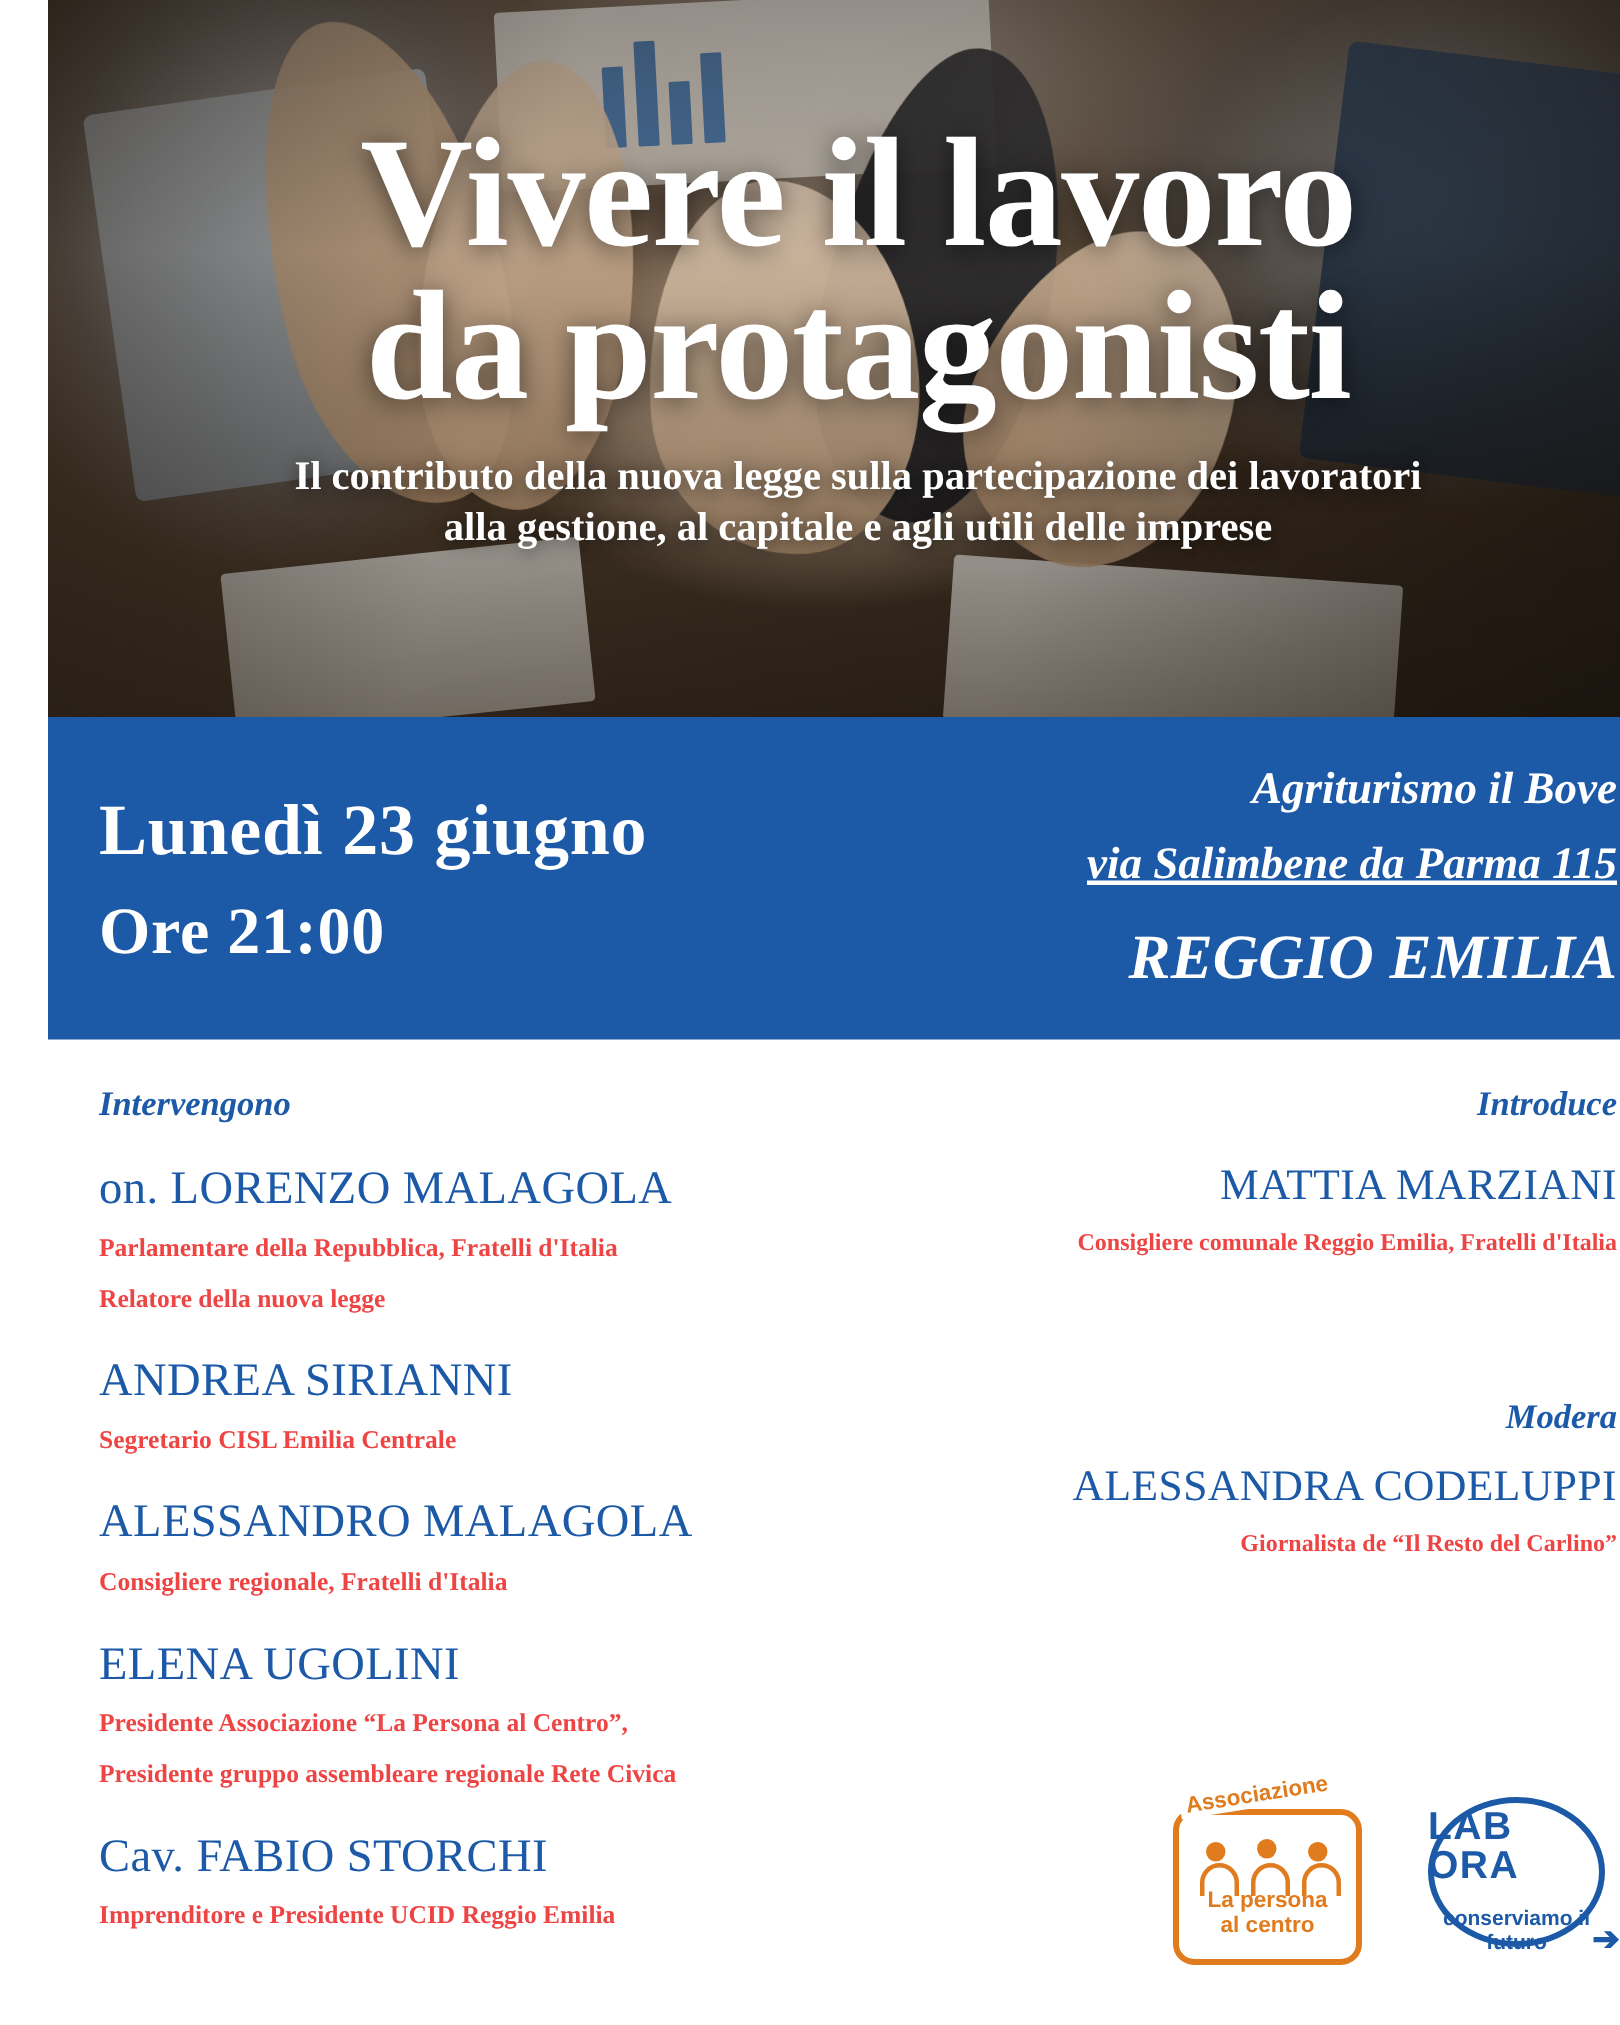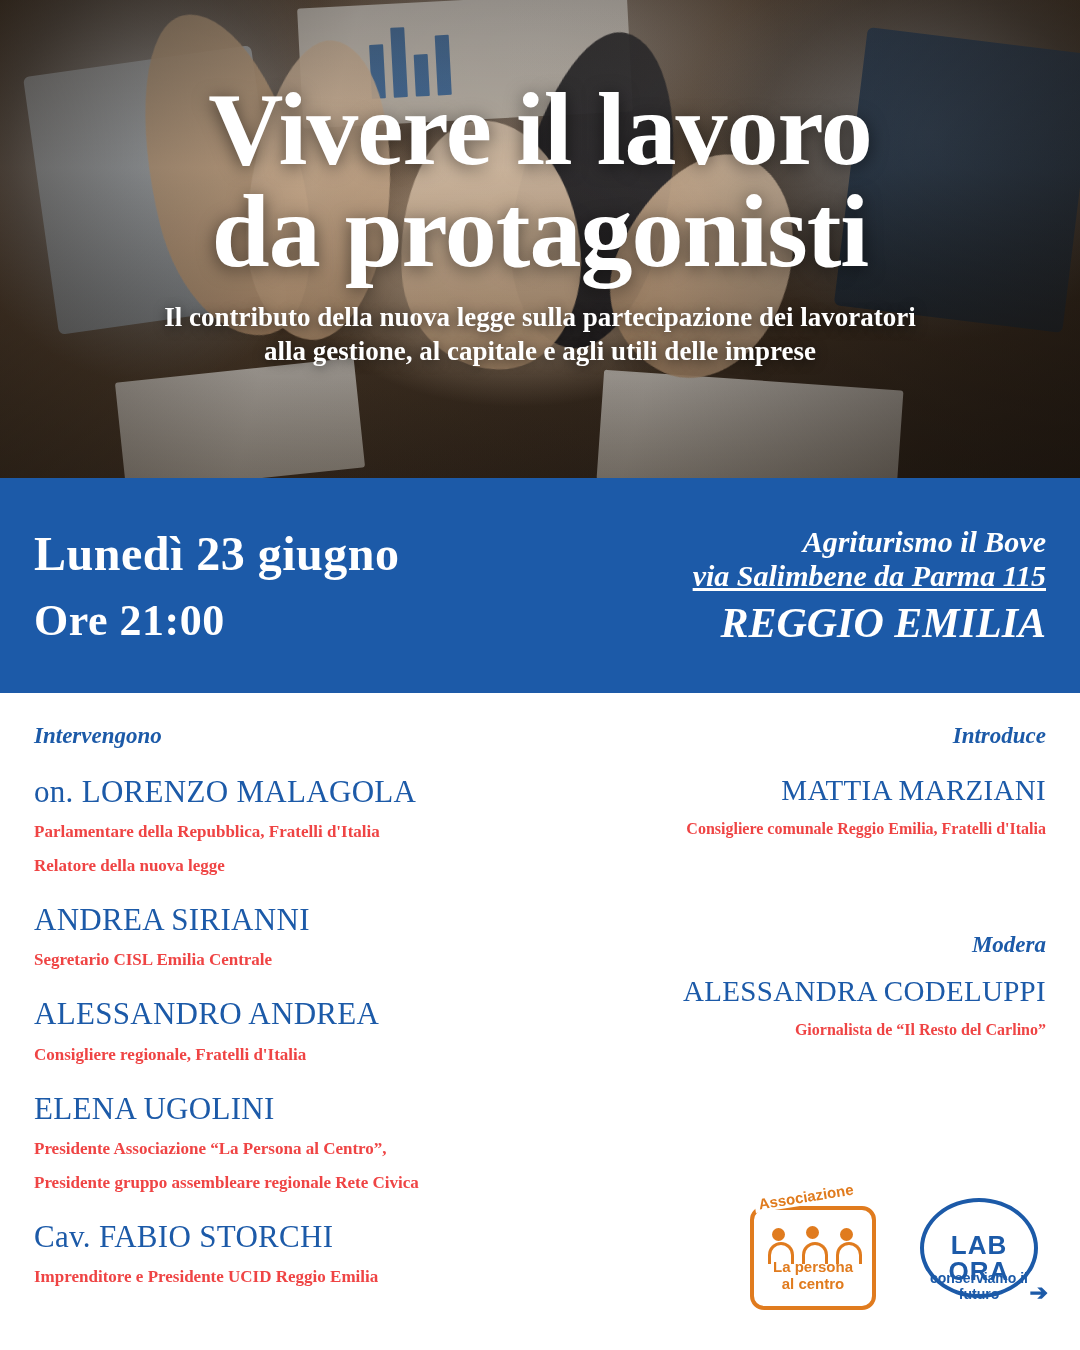--- a/index.html
+++ b/index.html
@@ -8,20 +8,21 @@
     height: 1350px;
     font-family: "Liberation Serif", serif;
     background: #ffffff;
     overflow: hidden;
   }
   .poster {
     position: relative;
     width: 1080px;
     height: 1350px;
     background: #ffffff;
+    padding-left: 32px;
   }
 
   
   .hero {
     position: relative;
     width: 1080px;
     height: 478px;
     overflow: hidden;
     background: #3c2f25;
   }
@@ -109,21 +110,21 @@
     background: #1c5aa8;
     display: flex;
     align-items: center;
     justify-content: space-between;
     padding: 0 34px 0 34px;
     color: #ffffff;
   }
   .band-left { display: flex; flex-direction: column; gap: 14px; }
   .band-date { font-size: 48px; font-weight: 700; letter-spacing: 0.5px; }
   .band-time { font-size: 44px; font-weight: 700; letter-spacing: 0.5px; }
-  .band-right { text-align: right; display: flex; flex-direction: column; gap: 0; }
+  .band-right { text-align: right; display: flex; flex-direction: column; gap: 16px; }
   .venue-name { font-size: 30px; font-style: italic; font-weight: 700; }
   .venue-addr { font-size: 30px; font-style: italic; font-weight: 700; text-decoration: underline; }
   .venue-city { font-size: 42px; font-style: italic; font-weight: 700; margin-top: 6px; }
 
   
   .body-area {
     position: relative;
     width: 1080px;
     height: 657px;
     padding: 30px 34px 0 34px;
@@ -212,23 +213,23 @@
   }
   .logo-labora .ringb {
     position: absolute;
     left: 2px; top: 6px;
     width: 118px; height: 100px;
     border: 4px solid #1c5aa8;
     border-radius: 50%;
   }
   .lab-text {
     position: absolute;
-    left: 2px; top: 40px;
+    left: 2px; top: 12px;
     width: 118px;
-    text-align: center;
+    text-align: left;
     color: #1c5aa8;
     font-family: "Liberation Sans", sans-serif;
     font-weight: 700;
     font-size: 26px;
     line-height: 1.0;
     letter-spacing: 1px;
   }
   .lab-sub {
     position: absolute;
     left: 2px; top: 78px;
@@ -302,21 +303,21 @@
         <div class="sp-role">Parlamentare della Repubblica, Fratelli d'Italia</div>
         <div class="sp-role">Relatore della nuova legge</div>
       </div>
 
       <div class="speaker">
         <div class="sp-name">ANDREA SIRIANNI</div>
         <div class="sp-role">Segretario CISL Emilia Centrale</div>
       </div>
 
       <div class="speaker">
-        <div class="sp-name">ALESSANDRO ANDREA</div>
+        <div class="sp-name">ALESSANDRO MALAGOLA</div>
         <div class="sp-role">Consigliere regionale, Fratelli d'Italia</div>
       </div>
 
       <div class="speaker">
         <div class="sp-name">ELENA UGOLINI</div>
         <div class="sp-role">Presidente Associazione “La Persona al Centro”,</div>
         <div class="sp-role">Presidente gruppo assembleare regionale Rete Civica</div>
       </div>
 
       <div class="speaker">

